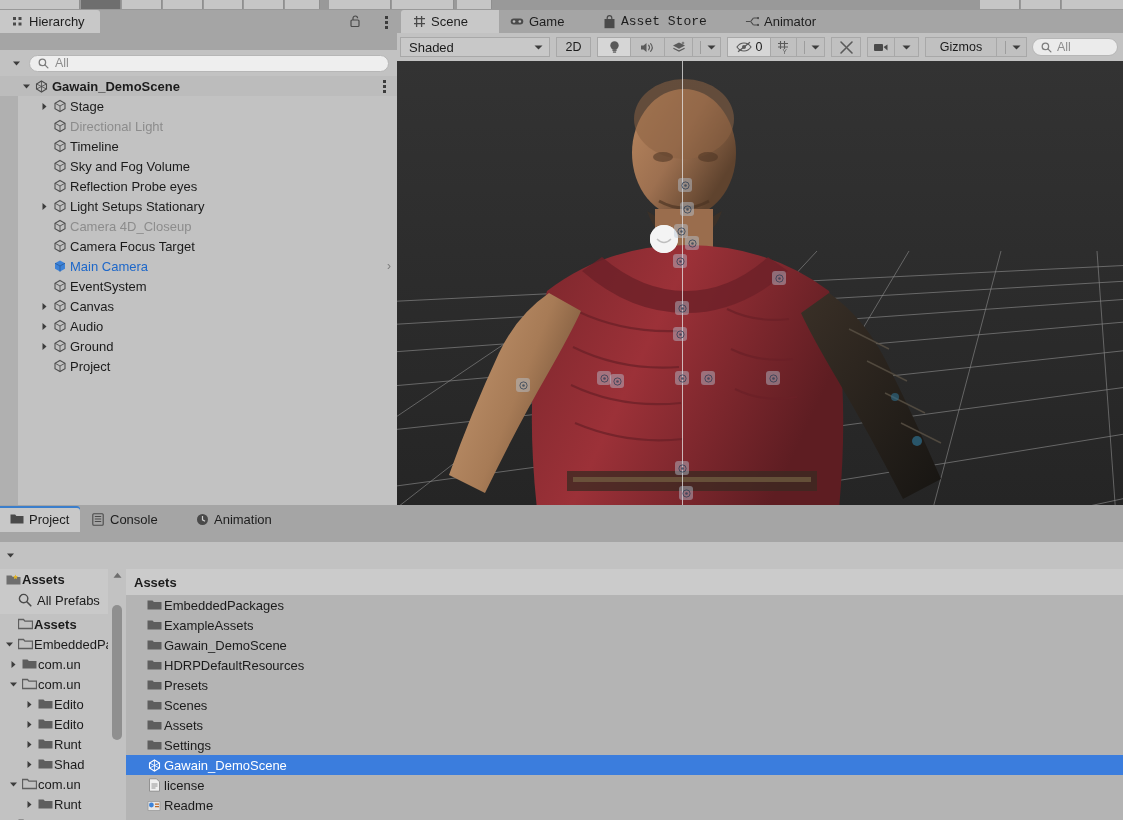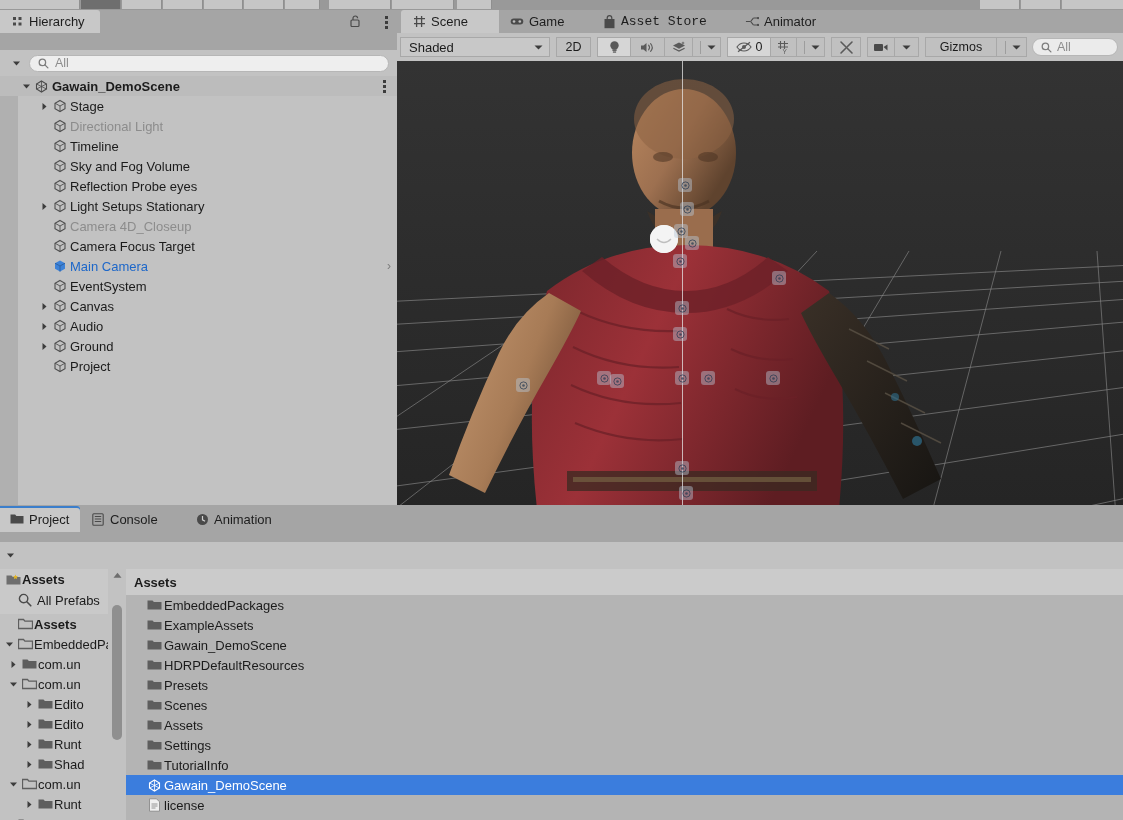--- a/index.html
+++ b/index.html
@@ -1054,28 +1054,20 @@
               <span>Assets</span>
             </div>
             <div class="arow">
               <span class="aicon">
                 <svg width="15" height="12" viewBox="0 0 15 12">
                   <path d="M0.5 1.5h5l1.4 1.6h7.6v7.4H0.5z" fill="#5e5e5e"></path>
                 </svg>
               </span>
               <span>Settings</span>
             </div>
-            <div class="arow">
-              <span class="aicon">
-                <svg width="15" height="12" viewBox="0 0 15 12">
-                  <path d="M0.5 1.5h5l1.4 1.6h7.6v7.4H0.5z" fill="#5e5e5e"></path>
-                </svg>
-              </span>
-              <span>TutorialInfo</span>
-            </div>
             <div class="arow sel">
               <span class="aicon">
                 <svg width="13" height="13" viewBox="0 0 13 13">
                   <path d="M6.5 1l5 3v5l-5 3-5-3V4z" fill="none" stroke="#ffffff" stroke-width="1.1"></path>
                   <path d="M6.5 1v11M1.5 4l10 5M11.5 4l-10 5" stroke="#ffffff" stroke-width="0.8"></path>
                 </svg>
               </span>
               <span>Gawain_DemoScene</span>
             </div>
             <div class="arow">

